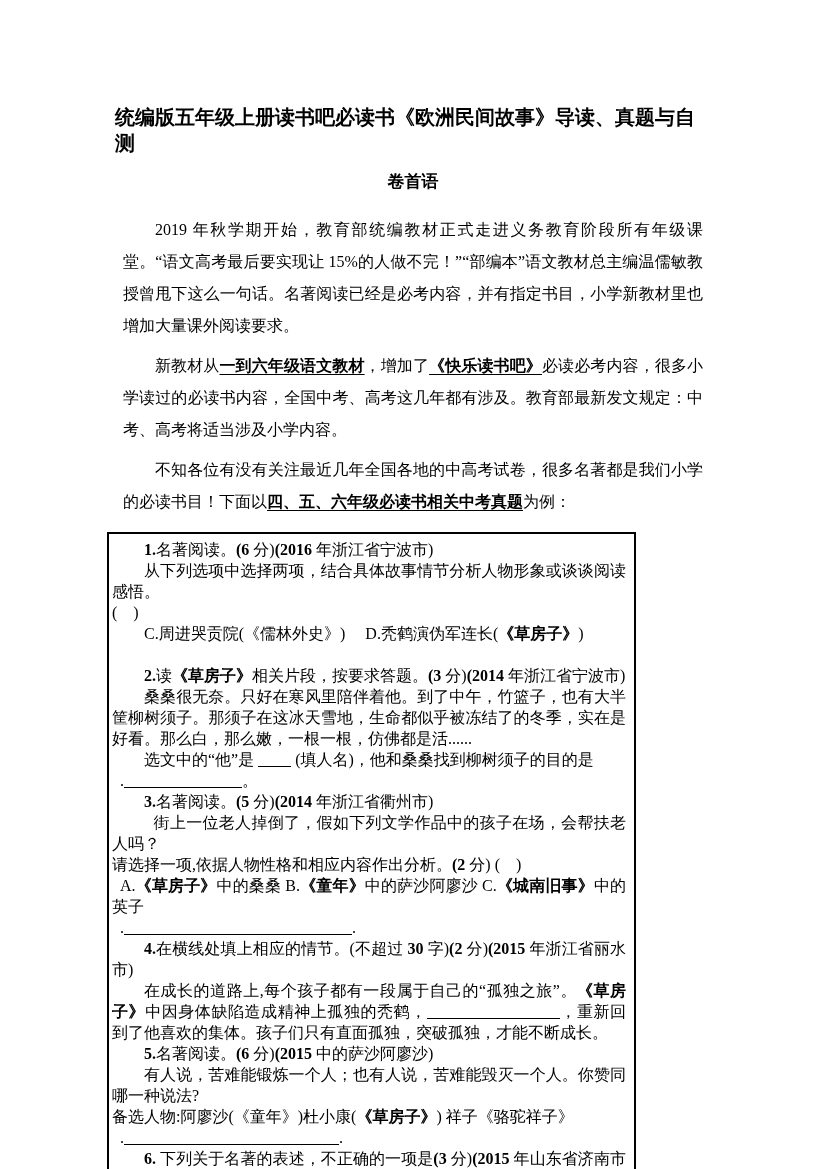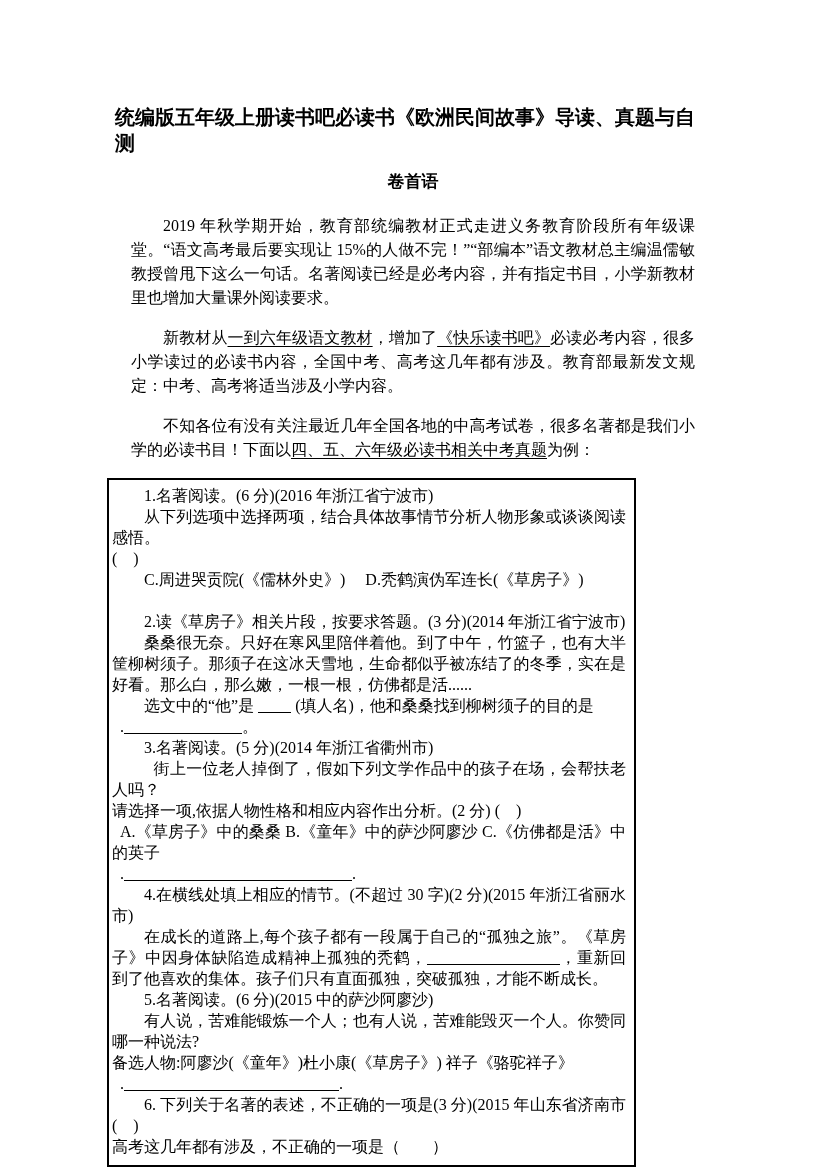--- a/index.html
+++ b/index.html
@@ -29,44 +29,44 @@
     margin: 12px 0 0 0;
     font-size: 17px;
     line-height: 28px;
     font-weight: 700;
     text-align: center;
   }
   .intro {
     margin-top: 18px;
   }
   .intro .para {
-    margin: 16px;
+    margin: 8px;
     font-size: 16px;
-    line-height: 24px;
+    line-height: 32px;
     text-indent: 2em;
     text-align: justify;
   }
   .question-box {
     box-sizing: border-box;
     margin: 14px 0 0 -8px;
     width: 529px;
     border: 2px solid #000000;
     padding: 5px 8px 8px 3px;
     font-size: 16px;
     line-height: 21px;
   }
   .qline {
     margin: 0;
     text-align: justify;
   }
   .qline.ind    { text-indent: 2em; }
   .qline.ind-lg { text-indent: 2.6em; }
   .qline.ind-sm { text-indent: 0.5em; }
   .qline.spacer { height: 21px; }
-  .b { font-weight: 400; }
+  .b { font-weight: 700; }
   .u { text-decoration: underline; text-underline-offset: 3px; }
   .blank {
     display: inline-block;
     height: 13px;
     border-bottom: 1.5px solid #000000;
     transform: translateY(2px);
   }
 </style>
 </head>
 <body>
@@ -85,21 +85,21 @@
       <div class="qline"><span>(　)</span></div>
       <div class="qline ind"><span>C.周进哭贡院(《儒林外史》)　 D.秃鹤演伪军连长(</span><span class="b">《草房子》</span><span>)</span></div>
       <div class="qline spacer"></div>
       <div class="qline ind"><span class="b">2.</span><span>读</span><span class="b">《草房子》</span><span>相关片段，按要求答题。</span><span class="b">(3 </span><span>分)</span><span class="b">(2014 </span><span>年浙江省宁波市)</span></div>
       <div class="qline ind"><span>桑桑很无奈。只好在寒风里陪伴着他。到了中午，竹篮子，也有大半筐柳树须子。那须子在这冰天雪地，生命都似乎被冻结了的冬季，实在是好看。那么白，那么嫩，一根一根，仿佛都是活......</span></div>
       <div class="qline ind"><span>选文中的“他”是 </span><span class="blank" style="width: 33px;"></span><span> (填人名)，他和桑桑找到柳树须子的目的是</span></div>
       <div class="qline ind-sm"><span>.</span><span class="blank" style="width: 118px;"></span><span>。</span></div>
       <div class="qline ind"><span class="b">3.</span><span>名著阅读。</span><span class="b">(5 </span><span>分)</span><span class="b">(2014 </span><span>年浙江省衢州市)</span></div>
       <div class="qline ind-lg"><span>街上一位老人掉倒了，假如下列文学作品中的孩子在场，会帮扶老人吗？</span></div>
       <div class="qline"><span>请选择一项,依据人物性格和相应内容作出分析。</span><span class="b">(2 </span><span>分) (　)</span></div>
-      <div class="qline ind-sm"><span>A.</span><span class="b">《草房子》</span><span>中的桑桑 B.</span><span class="b">《童年》</span><span>中的萨沙阿廖沙 C.</span><span class="b">《仿佛都是活》</span><span>中的英子</span></div>
+      <div class="qline ind-sm"><span>A.</span><span class="b">《草房子》</span><span>中的桑桑 B.</span><span class="b">《童年》</span><span>中的萨沙阿廖沙 C.</span><span class="b">《城南旧事》</span><span>中的英子</span></div>
       <div class="qline ind-sm"><span>.</span><span class="blank" style="width: 228px;"></span><span>.</span></div>
       <div class="qline ind"><span class="b">4.</span><span>在横线处填上相应的情节。(不超过 </span><span class="b">30 </span><span>字)</span><span class="b">(2 </span><span>分)</span><span class="b">(2015 </span><span>年浙江省丽水市)</span></div>
       <div class="qline ind"><span>在成长的道路上,每个孩子都有一段属于自己的“孤独之旅”。</span><span class="b">《草房子》</span><span>中因身体缺陷造成精神上孤独的秃鹤，</span><span class="blank" style="width: 133px;"></span><span>，重新回到了他喜欢的集体。孩子们只有直面孤独，突破孤独，才能不断成长。</span></div>
       <div class="qline ind"><span class="b">5.</span><span>名著阅读。</span><span class="b">(6 </span><span>分)</span><span class="b">(2015 </span><span>中的萨沙阿廖沙)</span></div>
       <div class="qline ind"><span>有人说，苦难能锻炼一个人；也有人说，苦难能毁灭一个人。你赞同哪一种说法?</span></div>
       <div class="qline"><span>备选人物:阿廖沙(《童年》)杜小康(</span><span class="b">《草房子》</span><span>) 祥子《骆驼祥子》</span></div>
       <div class="qline ind-sm"><span>.</span><span class="blank" style="width: 215px;"></span><span>.</span></div>
       <div class="qline ind"><span class="b">6.</span><span> 下列关于名著的表述，不正确的一项是</span><span class="b">(3 </span><span>分)</span><span class="b">(2015 </span><span>年山东省济南市(　)</span></div>
       <div class="qline"><span>高考这几年都有涉及，不正确的一项是（　　）</span></div>
     </div>

